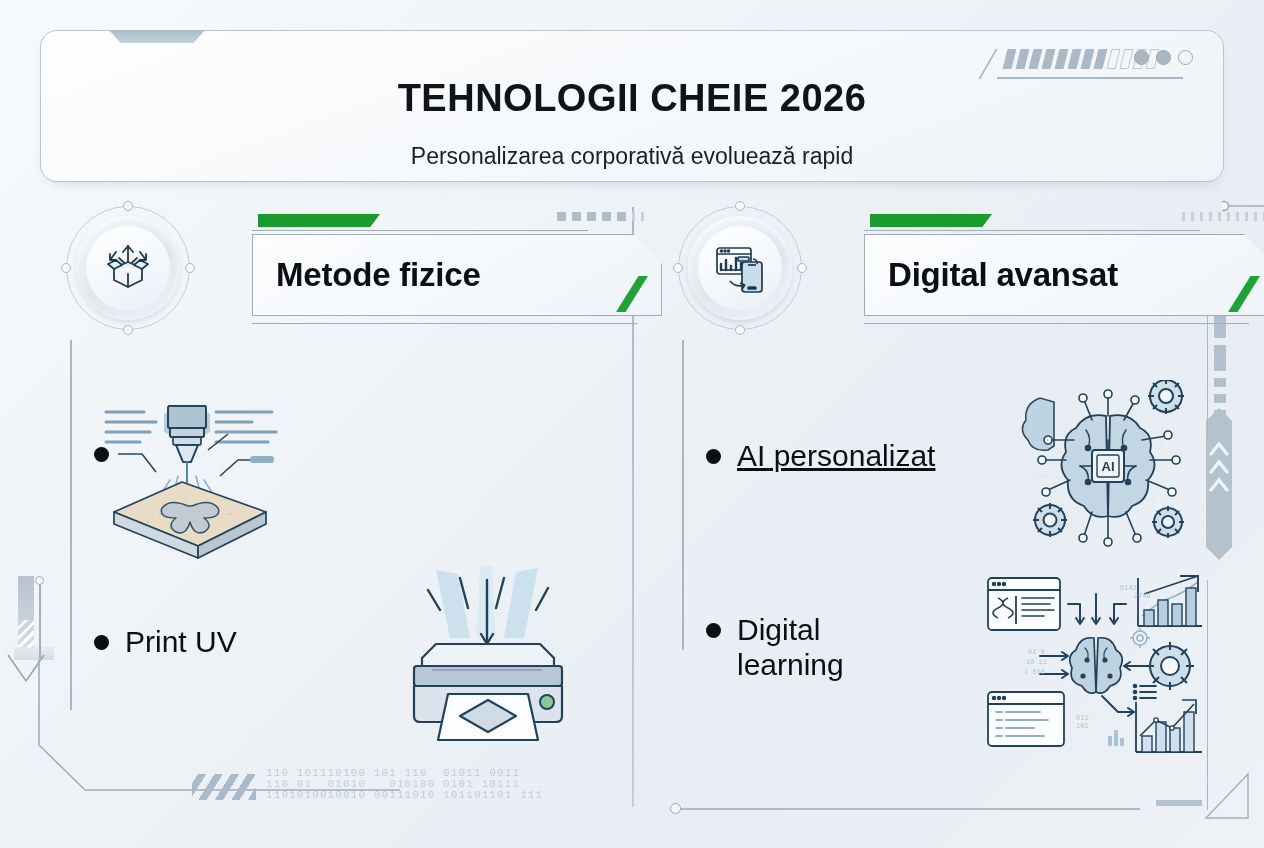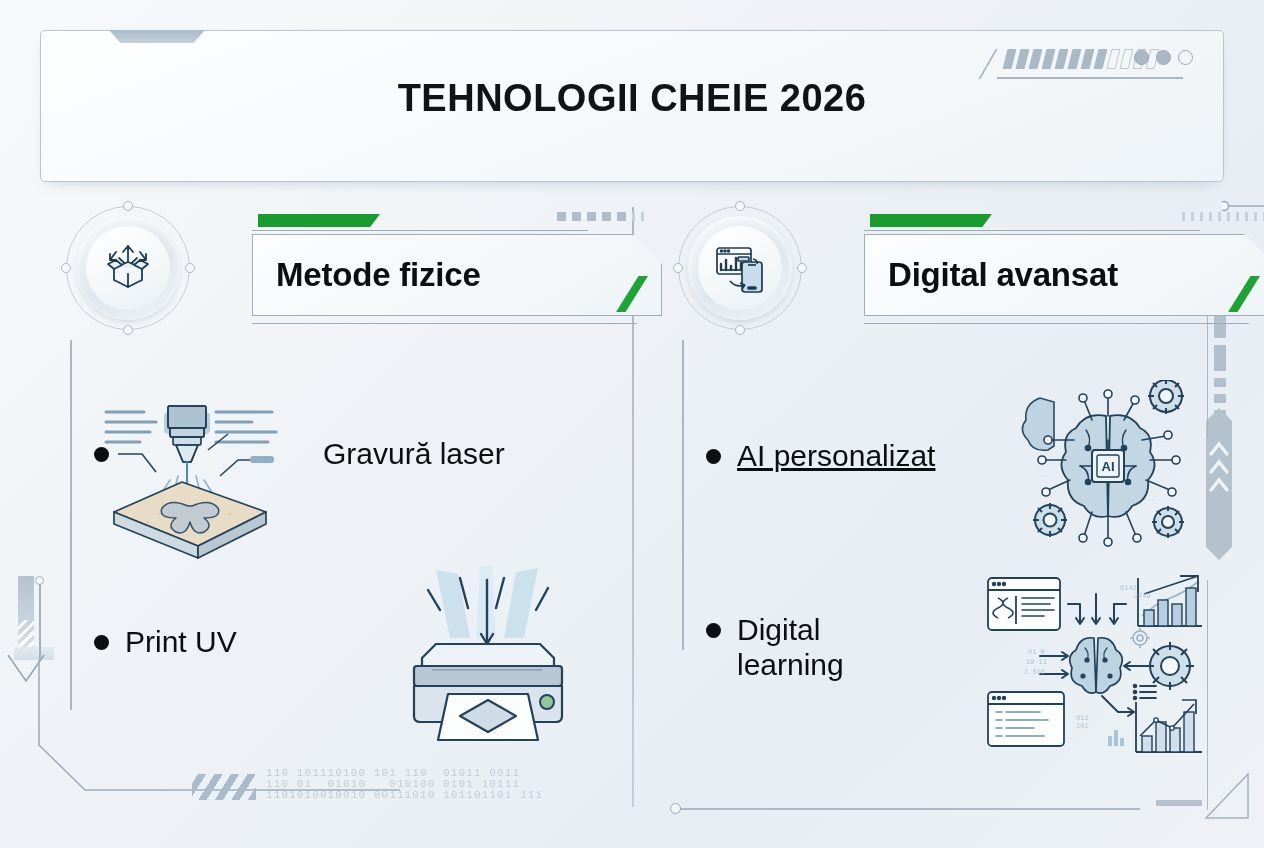--- a/index.html
+++ b/index.html
@@ -69,21 +69,21 @@
   .nodedot {
     left:670px; top:803px; width:11px; height:11px; border-radius:50%;
     border:1.5px solid #9aa8b5; background:#f2f6f9;
   }
   .corner-br { right:14px; bottom:28px; width:46px; height:48px; }
   .dash-br { right:62px; bottom:42px; width:46px; height:6px; background:#b5c1cc; }
 
   
   .header-panel {
     position:absolute; left:40px; top:30px; width:1184px; height:152px;
-    border:1.5px solid #b9c6d1; border-radius:5px;
+    border:1.5px solid #b9c6d1; border-radius:17px;
     background: linear-gradient(160deg,#fdfefe 0%, #f6f9fb 48%, #eef3f7 100%);
     box-shadow: 0 6px 14px -8px rgba(90,110,130,.35);
   }
   .header-notch {
     position:absolute; left:68px; top:-1px; width:96px; height:13px;
     background: linear-gradient(180deg,#a9bccb,#c3d0da);
     clip-path: polygon(0 0,100% 0,88% 100%,12% 100%);
   }
   .header-title {
     position:absolute; left:0; right:0; top:46px; text-align:center;
@@ -271,20 +271,21 @@
     </div>
     <div class="hdr-dots">
       <i></i>
         <i></i>
         <i class="hollow"></i>
     </div>
     <div class="hdr-underline"></div>
   </div>
 
   <div class="header-title">TEHNOLOGII CHEIE 2026</div>
+  <div class="header-sub">Personalizarea corporativă evoluează rapid</div>
 </div>
 
 <div class="divider-center"></div>
 
 <div class="col col-left">
 
   <div class="badge">
     <div class="badge-ring"></div>
     <div class="badge-outer"></div>
     <div class="badge-inner">
@@ -323,21 +324,20 @@
         <i class="thin"></i>
         <i class="thin"></i>
     </div>
     <div class="plate-title">Metode fizice</div>
   </div>
 
   <div class="col-rule" style="left:26px; top:142px; height:370px;"></div>
 
   <div class="item" style="left:50px; top:238px;">
     <div class="bullet"></div>
-    <div class="item-label" style="margin-left:214px; white-space:nowrap;">Gravură laser</div>
   </div>
 
   <svg class="art" style="left:56px; top:196px;" width="200" height="168" viewBox="0 0 200 168">
     <g stroke="#7fa0b8" stroke-width="3" stroke-linecap="round">
       <path d="M6 18 H44 M6 28 H56 M6 38 H50 M6 48 H40"></path>
       <path d="M116 18 H172 M116 28 H152 M116 38 H176 M116 48 H168"></path>
     </g>
     <g fill="none" stroke="#23435b" stroke-width="1.7" stroke-linejoin="round">
       <path d="M64 20 L78 12 L96 12 L110 20 L110 38 L96 46 L78 46 L64 38 Z" fill="#b9cdda" stroke="none"></path>
       <rect x="68" y="12" width="38" height="22" rx="2" fill="#aec3d2"></rect>

